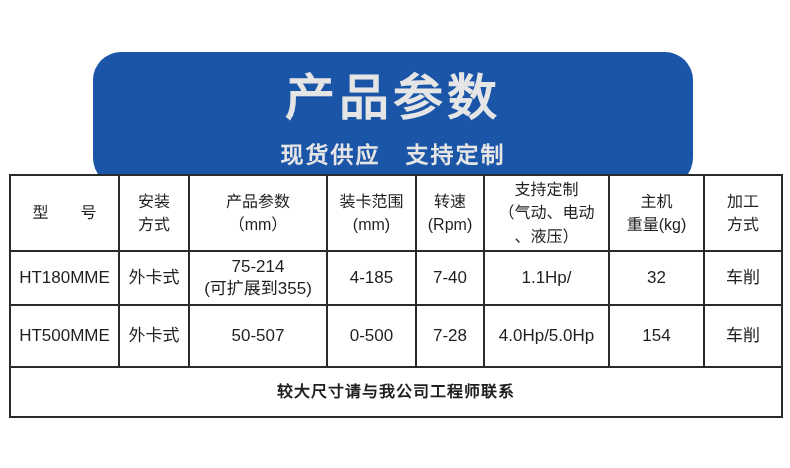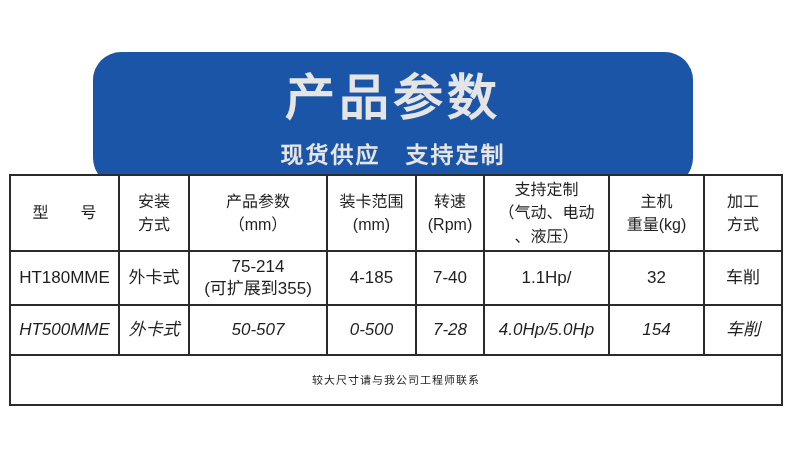--- a/index.html
+++ b/index.html
@@ -69,23 +69,23 @@
     font-size: 16px;
     font-weight: normal;
     line-height: 1.45;
   }
   .spec-table td {
     font-size: 17px;
     line-height: 1.3;
   }
   tr.header-row    { height: 76px; }
   tr.data-row-tall { height: 54px; }
-  tr.data-row      { height: 50px; font-style: italic; }
+  tr.data-row      { height: 62px; }
   tr.footer-row    { height: 50px; }
-  tr.footer-row td { font-size: 11px; letter-spacing: 1px; }
+  tr.footer-row td { font-size: 16px; letter-spacing: 1px; font-weight: bold; }
 </style>
 </head>
 <body>
 
 <div class="page">
 
   <div class="banner" style="background: rgb(26, 85, 168); color: #e5e5e5; margin-top: 39px;">
     <div class="banner-title">产品参数</div>
     <div class="banner-subtitle">现货供应　支持定制</div>
   </div>

